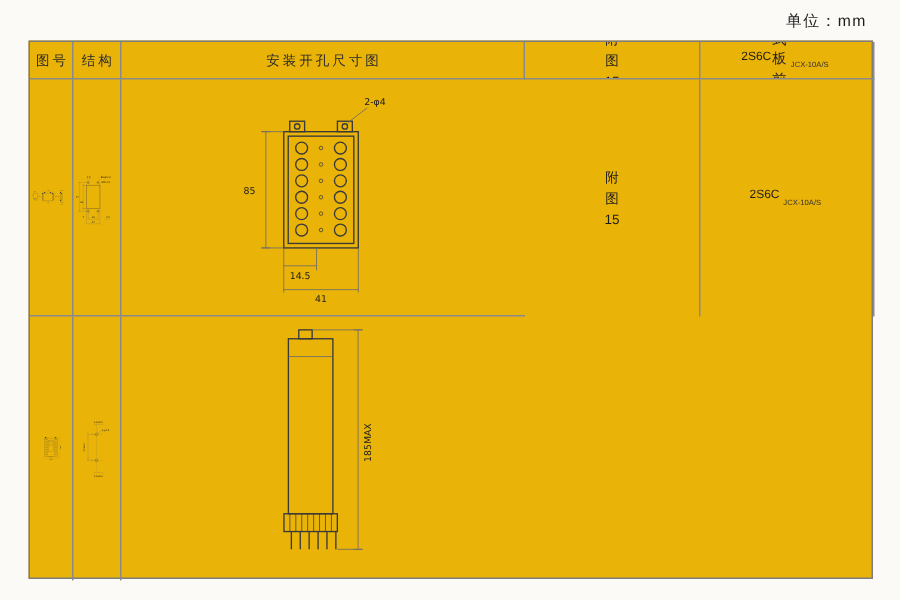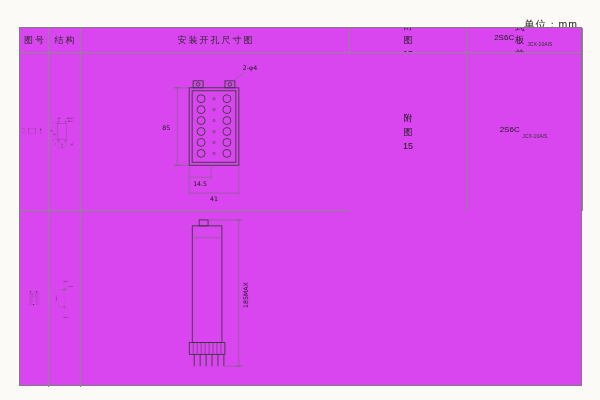--- a/index.html
+++ b/index.html
@@ -1,27 +1,27 @@
 <!DOCTYPE html>
 <html><head>
 <meta charset="utf-8">
 <style>
   * { margin:0; padding:0; box-sizing:border-box; }
   html,body { width:600px; height:400px; }
   body {
     font-family:"Liberation Sans","DejaVu Sans",sans-serif;
     background:#fbfaf7; color:#1c1c1c; position:relative; overflow:hidden;
   }
-  .unit { position:absolute; top:18px; right:22px; font-size:10.5px; letter-spacing:1px; }
+  .unit { position:absolute; top:7px; right:22px; font-size:10.5px; letter-spacing:1px; }
   .spec-table {
     position:absolute; left:19px; top:27px; width:563px; height:359px;
     display:grid;
     grid-template-columns:29px 32px 269px 117px 116px;
     grid-template-rows:25px 158px 176px;
-    border:1px solid #7d7d7d; background:#d946ef;
+    border:1px solid #7d7d7d; background:#eab308;
   }
   .cell {
     border-right:1px solid #8a8a8a; border-bottom:1px solid #8a8a8a;
     display:flex; align-items:center; justify-content:center;
     position:relative; overflow:hidden;
   }
   .cell.nr { border-right:none; }
   .cell.nb { border-bottom:none; }
   .head { font-size:9px; color:#2a2a2a; }
   .ls-s  { letter-spacing:2px;  margin-right:-2px; }

